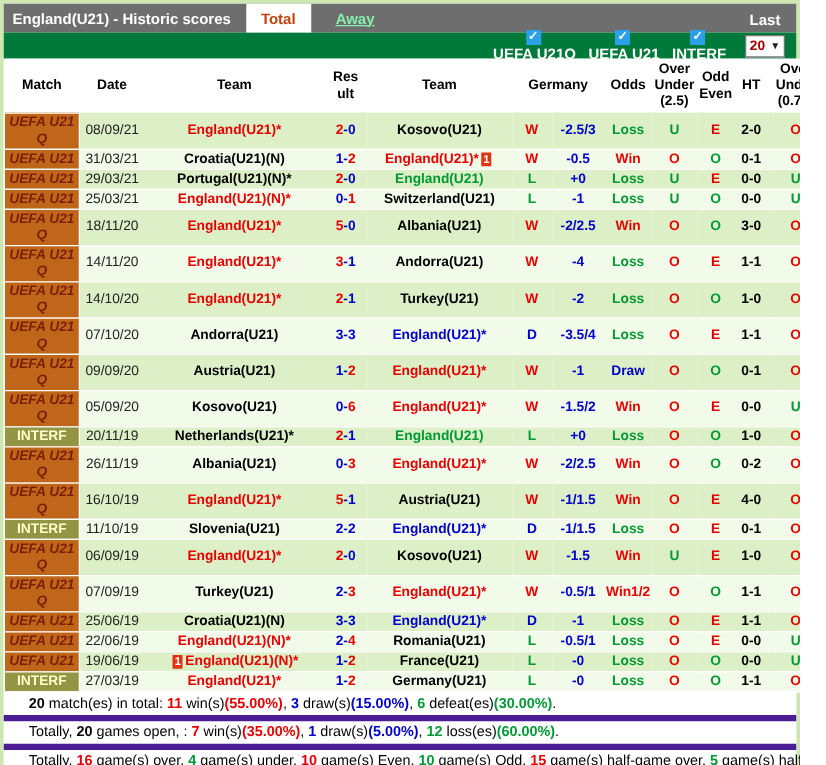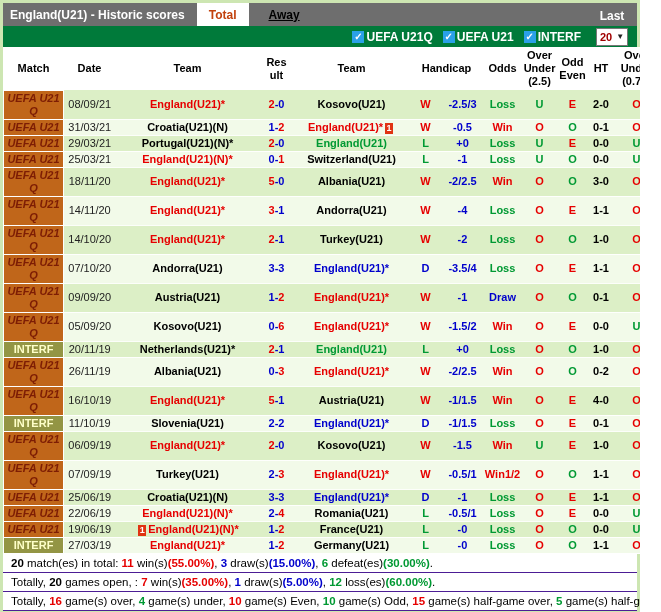--- a/index.html
+++ b/index.html
@@ -4,29 +4,29 @@
 <style>
   html,body{margin:0;padding:0;}
   body{font-family:"Liberation Sans",sans-serif;}
   .page{width:640px;height:612px;box-sizing:border-box;background:#cde6b2;padding:3px;overflow:hidden;}
   .widget{background:#fff;}
   
   .topbar{background:#6e6e6e;height:23px;display:flex;align-items:stretch;color:#fff;font-size:12px;font-weight:bold;}
   .title{align-self:center;margin:0 12px 0 7px;white-space:nowrap;}
   .tab{display:flex;align-items:center;padding:0 12px;cursor:pointer;}
   .tab-active{background:#fff;color:#c2410c;}
-  .tab-away{color:#000000;text-decoration:underline;margin-left:8px;}
+  .tab-away{color:#86efac;text-decoration:underline;margin-left:8px;}
   .spacer{flex:1;}
   .notes{display:flex;align-items:center;margin-right:5px;}
   .cb{width:12px;height:12px;background:#2ba0e8;color:#fff;font-size:10px;line-height:12px;text-align:center;display:inline-block;margin-right:2px;flex:none;}
   .cb::before{content:"\2713";}
   
   .filterbar{background:#007a3a;height:21px;display:flex;align-items:center;justify-content:flex-end;color:#fff;font-weight:bold;font-size:12px;padding-right:6px;}
   .filters{display:flex;align-items:center;gap:10px;margin-right:12px;}
-  .filter{display:flex;align-items:center;white-space:nowrap;cursor:pointer;}
+  .filter{display:flex;align-items:center;white-space:nowrap;cursor:pointer;flex-direction:column;}
   .lastgroup{display:flex;align-items:center;gap:5px;white-space:nowrap;flex-direction:column;}
   .select{background:#fff;border:1px solid #777;height:16px;display:inline-flex;align-items:center;padding:0 3px;gap:4px;color:#a00000;font-size:11px;font-weight:bold;cursor:pointer;}
   .select .arrow{color:#222;font-size:8px;}
   
   table{width:655px;table-layout:fixed;border-collapse:collapse;background:#fff;}
   thead th{font-size:11px;font-weight:bold;color:#000;padding:2px 0;line-height:13px;vertical-align:middle;background:#fff;}
   th.result-h{word-break:break-all;padding:2px 4px;}
   tbody td{font-size:11px;text-align:center;padding:1px 0;line-height:13px;font-weight:bold;border-bottom:1px solid rgba(255,255,255,0.9);vertical-align:middle;}
   tr.row:nth-child(odd){background:#dcefc6;}
   tr.row:nth-child(even){background:#f2fae9;}
@@ -35,21 +35,21 @@
   td.match.interf{background:#939544;color:#ffffc9;}
   td.date{font-weight:normal;color:#222;}
   .badge{display:inline-block;background:#e03312;color:#fff;width:8px;height:11px;line-height:11px;font-size:9px;margin:0 2px;font-weight:bold;}
   .c-red{color:#e60000;}
   .c-green{color:#009933;}
   .c-blue{color:#0000cc;}
   .c-black{color:#000;}
   .dash{color:#0000cc;}
   
   .summary{background:#fff;font-size:11.5px;color:#000;font-weight:normal;}
-  .sline{padding:3px 8px;border-bottom:1px solid #4c1d95;white-space:nowrap;}
+  .sline{padding:3px 20px;border-bottom:5px solid #4c1d95;white-space:nowrap;}
   .b{font-weight:bold;}
 </style>
 </head>
 <body>
 
 <div class="page">
   <div class="widget">
 
     <div class="topbar">
       <span class="title">England(U21) - Historic scores</span>
@@ -98,21 +98,21 @@
           <col style="width:27px">
           <col style="width:44px">
       </colgroup>
       <thead>
         <tr>
           <th>Match</th>
           <th>Date</th>
           <th>Team</th>
           <th class="result-h">Result</th>
           <th>Team</th>
-          <th colspan="2">Handicap</th>
+          <th colspan="2">Germany</th>
           <th>Odds</th>
           <th>Over Under (2.5)</th>
           <th>Odd Even</th>
           <th>HT</th>
           <th>Over Under (0.75)</th>
         </tr>
       </thead>
       <tbody>
           <tr class="row">
             <td class="match uefa">UEFA U21 Q</td>

